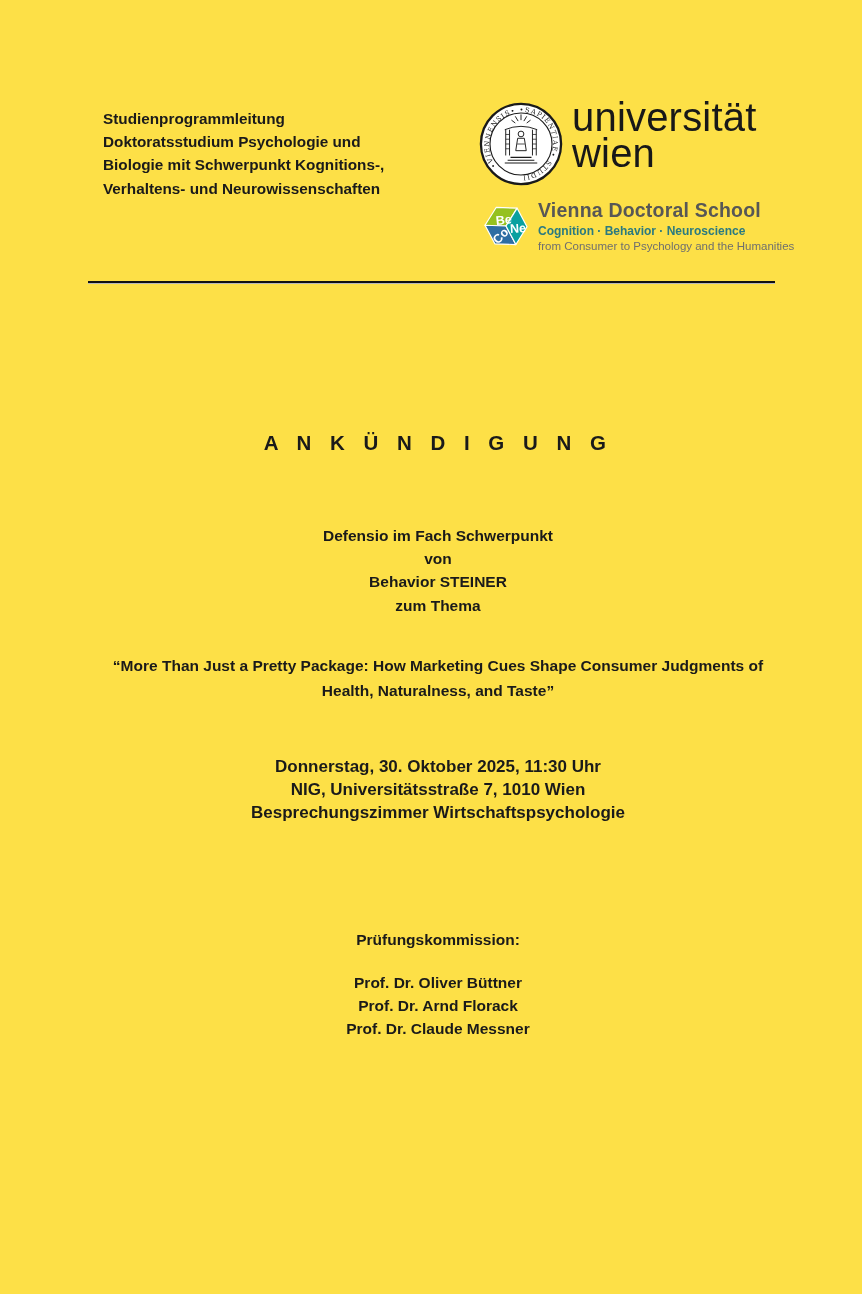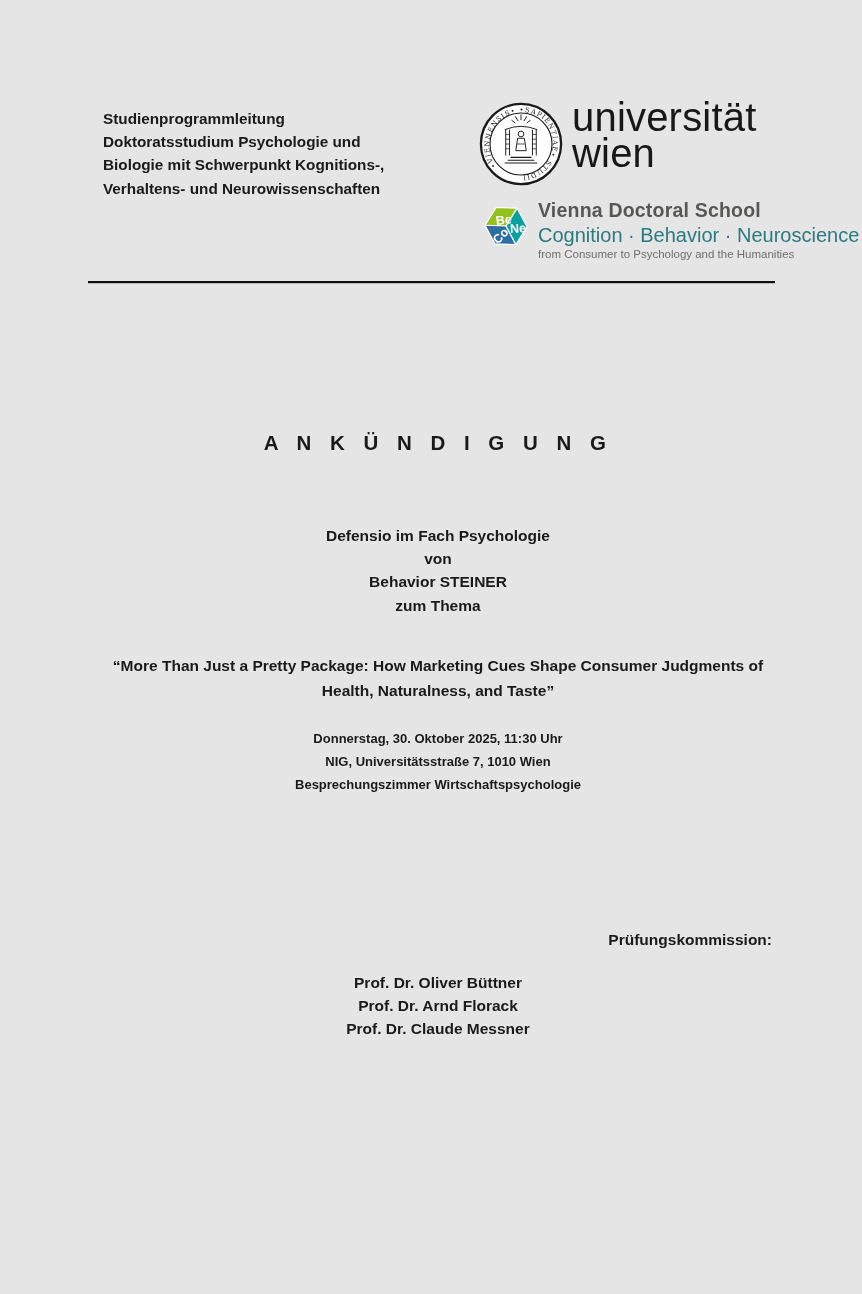--- a/index.html
+++ b/index.html
@@ -1,19 +1,19 @@
 <!DOCTYPE html>
 <html><head>
 <meta charset="utf-8">
 <style>
   html,body { margin:0; padding:0; background:#ffffff; }
   .page {
     position:relative;
     width:862px; height:1294px;
-    background:#e5e5e5;
+    background:#fde047;
     font-family:"Liberation Sans", sans-serif;
     color:#1a1a1a;
     overflow:hidden;
   }
   
   .dept-block {
     position:absolute; left:103px; top:107px; width:310px;
     font-size:15.3px; font-weight:bold; line-height:23.2px;
     text-align:left; color:#1a1a1a;
   }
@@ -27,38 +27,38 @@
   }
   .cobene {
     position:absolute; left:474px; top:192px; display:flex; align-items:flex-start;
   }
   .cobene-cube { width:64px; height:66px; }
   .cobene-text { padding-top:9px; }
   .cobene-title {
     font-size:19.5px; font-weight:bold; color:#575756; letter-spacing:0.2px; line-height:1;
   }
   .cobene-subtitle {
-    margin-top:4px; font-size:20px; font-weight:400; color:#2b7a80; line-height:1;
+    margin-top:4px; font-size:12px; font-weight:700; color:#2b7a80; line-height:1;
   }
   .cobene-tagline {
     margin-top:4px; font-size:11.5px; font-weight:400; color:#6f6f6e; line-height:1;
   }
   .divider {
     position:absolute; left:88px; top:281px; width:687px; height:2px;
     background:#111; border-bottom:1px solid #b9b9b9;
   }
   
   .centered { position:absolute; left:104px; width:668px; text-align:center; }
   .main-title {
     top:430px; font-size:20.5px; font-weight:bold; letter-spacing:6.5px; line-height:26px;text-align:center;
   }
   .intro-block   { top:524px; font-size:15.5px; font-weight:bold; line-height:23.2px; }
   .thesis-title  { top:654px; font-size:15.5px; font-weight:bold; line-height:24.5px;text-align:center; }
-  .event-block   { top:727px; font-size:13px; font-weight:bold; line-height:23.2px; }
-  .committee-heading { top:928px; font-size:15.5px; font-weight:bold; line-height:23px;text-align:right; }
+  .event-block   { top:755px; font-size:17px; font-weight:bold; line-height:23.2px; }
+  .committee-heading { top:928px; font-size:15.5px; font-weight:bold; line-height:23px; }
   .committee-list    { top:971px; font-size:15.5px; font-weight:bold; line-height:23.2px; }
   .line { display:block; }
 </style>
 </head>
 <body>
 
 <div class="page">
 
   <div class="dept-block">
     <span class="line">Studienprogrammleitung</span>
@@ -114,21 +114,21 @@
       <div class="cobene-subtitle">Cognition · Behavior · Neuroscience</div>
       <div class="cobene-tagline">from Consumer to Psychology and the Humanities</div>
     </div>
   </div>
 
   <div class="divider"></div>
 
   <div class="centered main-title">A N K Ü N D I G U N G</div>
 
   <div class="centered intro-block">
-    <span class="line">Defensio im Fach Psychologie</span>
+    <span class="line">Defensio im Fach Schwerpunkt</span>
     <span class="line">von</span>
     <span class="line">Behavior STEINER</span>
     <span class="line">zum Thema</span>
   </div>
 
   <div class="centered thesis-title">“More Than Just a Pretty Package: How Marketing Cues Shape Consumer Judgments of Health, Naturalness, and Taste”</div>
 
   <div class="centered event-block">
     <span class="line">Donnerstag, 30. Oktober 2025, 11:30 Uhr</span>
     <span class="line">NIG, Universitätsstraße 7, 1010 Wien</span>

